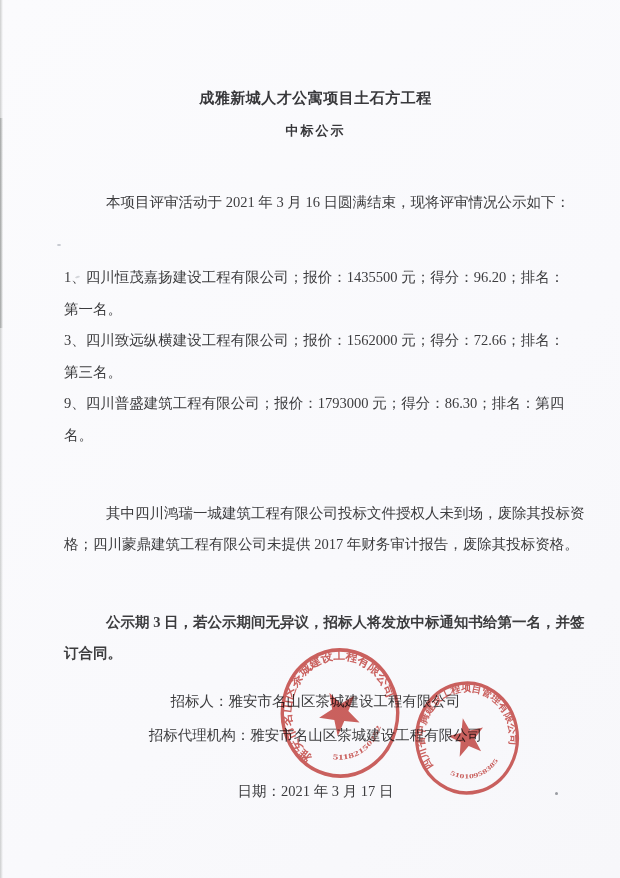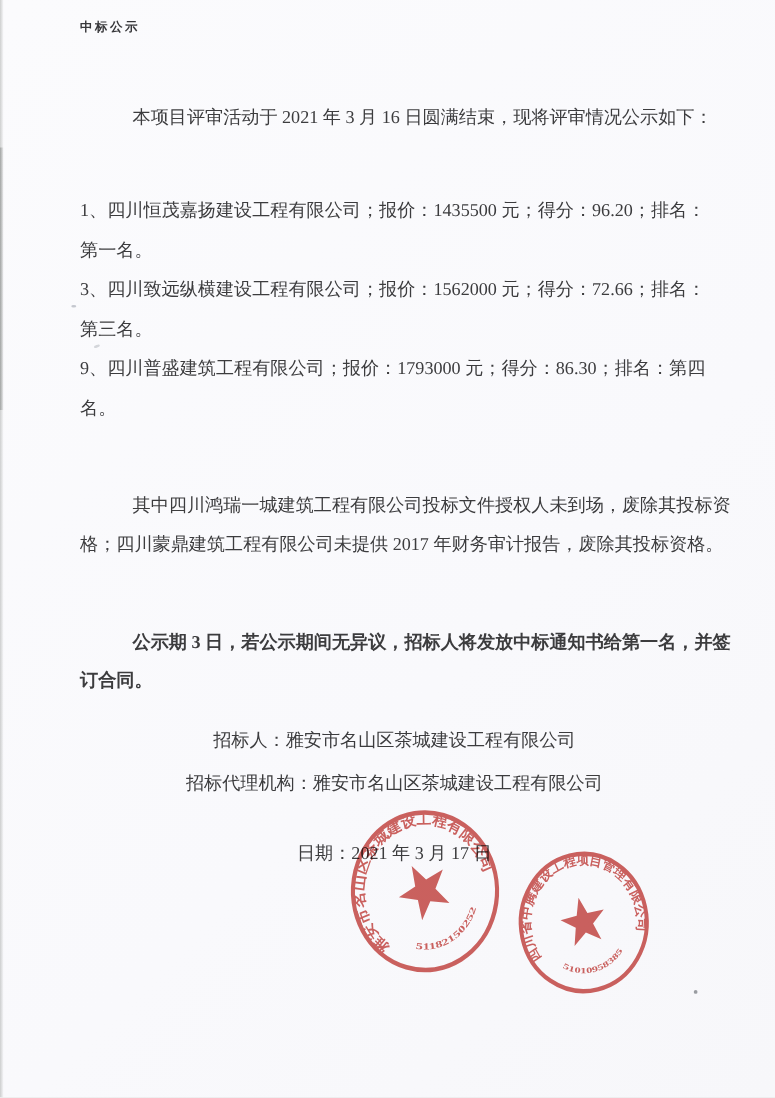--- a/index.html
+++ b/index.html
@@ -14,21 +14,21 @@
     background:linear-gradient(to right,rgba(150,153,150,.45),rgba(200,200,200,0));}
   .edge-strip2{position:absolute;left:0;top:118px;height:210px;width:3px;
     background:linear-gradient(to right,rgba(120,124,122,.5),rgba(200,200,200,0));}
   .speck{position:absolute;border-radius:50%;}
   .speck.a{left:57px;top:244px;width:4px;height:2px;background:rgba(130,138,150,.45);}
   .speck.b{left:75px;top:276px;width:5px;height:2px;background:rgba(140,146,156,.35);transform:rotate(-20deg);}
   .speck.c{left:555px;top:792px;width:3px;height:3px;background:rgba(90,95,102,.6);}
   .content{position:absolute;left:64px;right:53px;top:0;z-index:1;}
   .doc-title{margin-top:88px;text-align:center;font-weight:bold;font-size:15px;
     letter-spacing:.5px;color:#37373a;line-height:20px;}
-  .doc-subtitle{margin-top:14px;font-weight:bold;font-size:10px;
+  .doc-subtitle{margin-top:14px;text-align:center;font-weight:bold;font-size:13px;
     letter-spacing:2px;color:#37373a;line-height:18px;}
   .para{font-size:14.5px;line-height:31px;}
   .line{white-space:nowrap;}
   .line.indent{padding-left:42px;margin-top:47px;}
   .intro{margin-top:20px;}
   .bidders{margin-top:44px;}
   .bidder-item .line{line-height:31.5px;}
   .para.disq{margin-top:24px;}
   .para.pub{margin-top:31px;font-weight:bold;}
   .signature{margin-top:15px;font-size:14.5px;text-align:center;}
@@ -44,20 +44,21 @@
 <body>
 
 <div class="page">
   <div class="edge-strip"></div>
   <div class="edge-strip2"></div>
   <div class="speck a"></div>
   <div class="speck b"></div>
   <div class="speck c"></div>
 
   <div class="content">
+    <div class="doc-title">成雅新城人才公寓项目土石方工程</div>
     <div class="doc-subtitle">中标公示</div>
 
     <div class="para intro">
       <div class="line indent">本项目评审活动于 2021 年 3 月 16 日圆满结束，现将评审情况公示如下：</div>
     </div>
 
     <div class="bidders">
       <div class="para bidder-item">
         <div class="line">1、四川恒茂嘉扬建设工程有限公司；报价：1435500 元；得分：96.20；排名：</div>
         <div class="line">第一名。</div>

